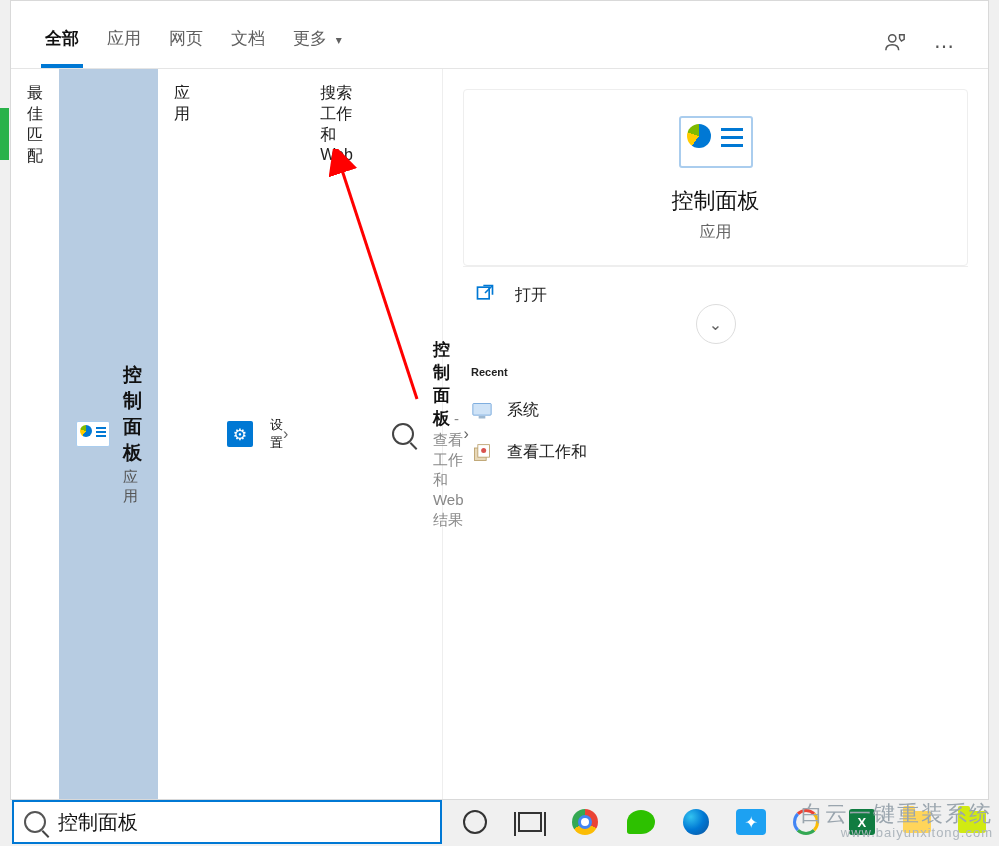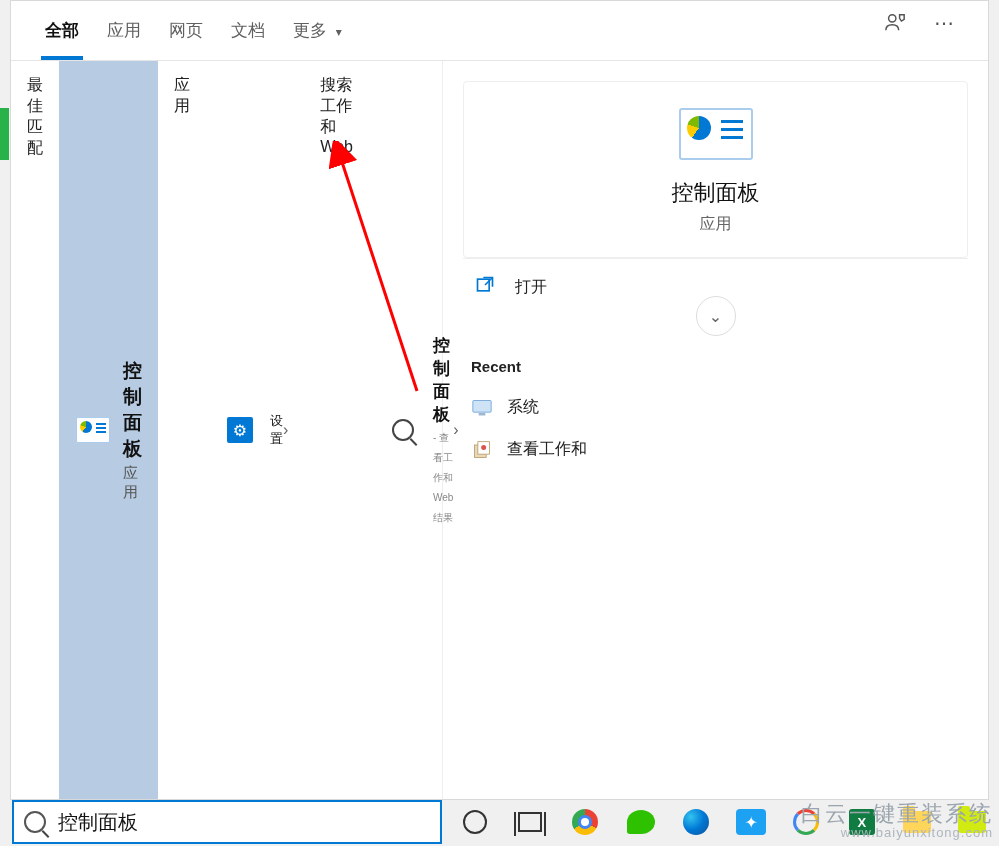--- a/index.html
+++ b/index.html
@@ -1,20 +1,20 @@
 <!DOCTYPE html>
 <html><head>
 <meta charset="utf-8">
 <style>
 * { margin:0; padding:0; box-sizing:border-box; font-family:"Microsoft YaHei","Segoe UI",sans-serif; }
 body { width:999px; height:846px; background:#f0f0f0; position:relative; overflow:hidden; }
 .panel { position:absolute; left:10px; top:0; width:979px; height:800px; background:#fff; border:1px solid #d9d9d9; display:flex; flex-direction:column; }
 
 
-.tabs { height:60px; display:flex; align-items:flex-start; padding:0 20px; border-bottom:1px solid #e5e5e5; }
+.tabs { height:68px; display:flex; align-items:flex-end; padding:0 20px; border-bottom:1px solid #e5e5e5; }
 .tab { padding:18px 14px 18px; color:#606060; font-size:17px; cursor:pointer; position:relative; }
 .tab.active { color:#111; font-weight:600; }
 .tab.active::after { content:""; position:absolute; left:10px; right:10px; bottom:0; height:4px; background:#0078d4; }
 .tab .chev { margin-left:4px; font-size:12px; }
 .tabs-spacer { flex:1; }
 .top-icon { padding:10px 14px; color:#555; cursor:pointer; font-size:20px; }
 
 
 .body { flex:1; display:flex; }
 .left { width:432px; border-right:1px solid #eee; display:flex; position:relative; }
@@ -33,40 +33,40 @@
 
 .cp-icon-sm { width:34px; height:26px; background:#fff; border:1px solid #aacdee; border-radius:2px; position:relative; }
 .cp-icon-sm::before { content:""; position:absolute; left:3px; top:3px; width:12px; height:12px; border-radius:50%; background:conic-gradient(#0078d4 0 60%, #ffcc00 60% 80%, #7fba00 80% 100%); }
 .cp-icon-sm::after { content:""; position:absolute; right:3px; top:5px; width:10px; height:2px; background:#0078d4; box-shadow:0 4px 0 #0078d4,0 8px 0 #0078d4; }
 
 .gear-icon { width:26px; height:26px; background:#0078d4; display:flex; align-items:center; justify-content:center; color:#fff; font-size:16px; border-radius:2px; }
 
 .search-mini { width:22px; height:22px; border:2px solid #444; border-radius:50%; position:relative; }
 .search-mini::after { content:""; position:absolute; width:9px; height:2px; background:#444; bottom:-4px; right:-6px; transform:rotate(45deg); }
 
-.web-suffix { color:#888; font-size:10px; font-weight:400;text-align:right; }
+.web-suffix { color:#888; font-size:15px; font-weight:400;text-align:right; }
 
 
 .arrow { position:absolute; pointer-events:none; }
 
 
 .preview { border:1px solid #eee; border-radius:4px; padding:26px 20px 22px; display:flex; flex-direction:column; align-items:center; margin-bottom:0; }
 .cp-icon-lg { width:74px; height:52px; background:#fff; border:2px solid #aacdee; border-radius:3px; position:relative; margin-bottom:18px; }
 .cp-icon-lg::before { content:""; position:absolute; left:6px; top:6px; width:24px; height:24px; border-radius:50%; background:conic-gradient(#0078d4 0 60%, #ffcc00 60% 80%, #7fba00 80% 100%); }
 .cp-icon-lg::after { content:""; position:absolute; right:8px; top:10px; width:22px; height:3px; background:#0078d4; box-shadow:0 8px 0 #0078d4,0 16px 0 #0078d4; }
 .preview-title { font-size:22px; color:#111; margin-bottom:6px; }
 .preview-sub { font-size:16px; color:#666; }
 
 .action-row { display:flex; align-items:center; padding:16px 12px; cursor:pointer; font-size:16px; color:#222; border-top:1px solid #eee; }
 .action-row:first-of-type { border-top:none; }
 .action-row .aicon { width:24px; margin-right:16px; color:#0078d4; font-size:18px; }
 .expand { display:flex; justify-content:center; padding:0; }
 .expand .circle { width:40px; height:40px; border-radius:50%; border:1px solid #ddd; display:flex; align-items:center; justify-content:center; color:#666; margin-top:-20px; background:#fff; }
 
-.recent-hdr { font-size:15px; font-weight:600; color:#222; padding:22px 8px 12px; }
+.recent-hdr { font-size:11px; font-weight:600; color:#222; padding:22px 8px 12px; }
 .recent-item { display:flex; align-items:flex-start; padding:10px 8px; cursor:pointer; font-size:16px; color:#222; }
 .recent-item .ricon { width:22px; height:22px; margin-right:14px; display:flex; align-items:center; justify-content:center; }
 
 
 .searchbar { position:absolute; left:12px; bottom:2px; width:430px; height:44px; border:2px solid #0078d4; background:#fff; display:flex; align-items:center; padding:0 10px; }
 .searchbar .sicon { width:22px; height:22px; margin-right:12px; position:relative; }
 .searchbar .sicon .search-mini { border-color:#555; }
 .searchbar input { border:none; outline:none; font-size:20px; flex:1; color:#111; }
 
 

